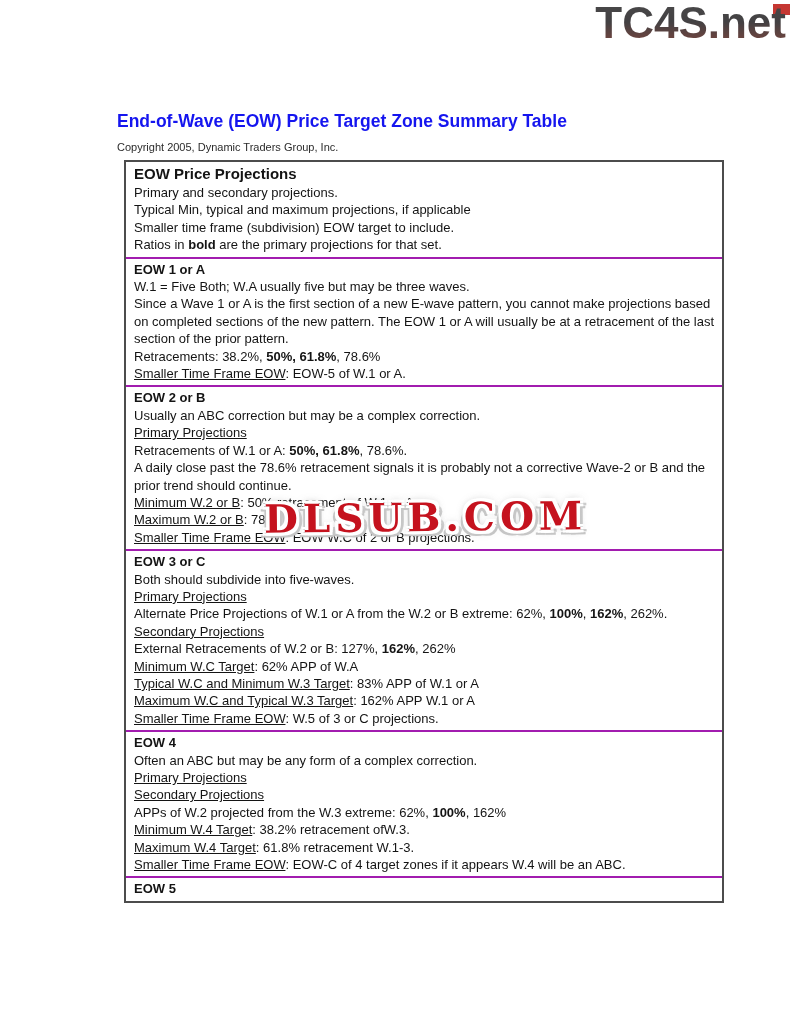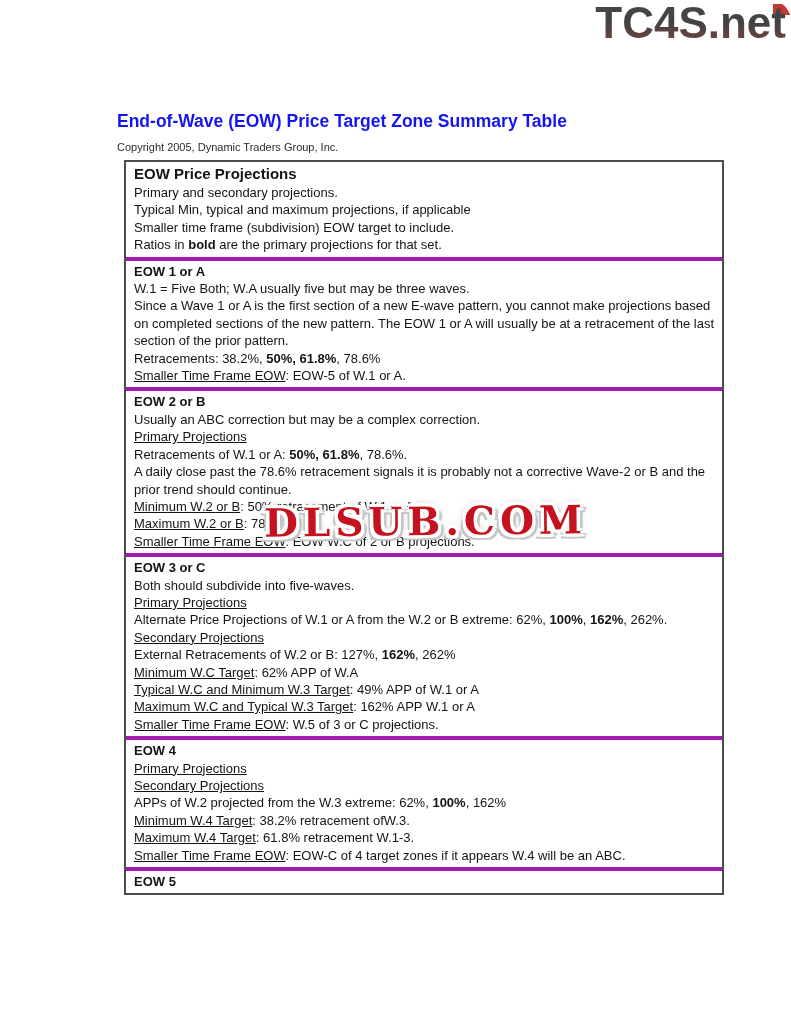--- a/index.html
+++ b/index.html
@@ -1,36 +1,36 @@
 <!DOCTYPE html>
 <html><head>
 <meta charset="utf-8">
 <style>
   html,body{margin:0;padding:0;background:#fff;}
   .page{
     position:relative;width:791px;height:1024px;overflow:hidden;background:#ffffff;
-    font-family:"Liberation Sans","DejaVu Sans",sans-serif;color:#111;border-radius:21px;
+    font-family:"Liberation Sans","DejaVu Sans",sans-serif;color:#111;
   }
   
   .tc4s{
     position:absolute;top:-2px;right:5px;z-index:2;
     font-size:44px;font-weight:bold;letter-spacing:0px;
     background:linear-gradient(180deg,#4b4b4b 0%,#434143 48%,#6b443f 82%,#8a574b 100%);
     -webkit-background-clip:text;background-clip:text;color:transparent;
   }
   .tc4s-box{position:absolute;top:4px;right:1px;width:17px;height:11px;background:#c53732;z-index:1;}
   
   .doc-title{position:absolute;left:117px;top:111px;font-size:17.5px;font-weight:bold;color:#1515ef;}
   .copyright{position:absolute;left:117px;top:141px;font-size:11px;color:#2b2b2b;}
   
   .summary-table{
     position:absolute;left:110px;top:160px;width:600px;box-sizing:border-box;
     border:2px solid #4c4c4c;background:#fff;margin-left:14px;
   }
-  .section{border-top:4px solid #a21caf;padding:2px 8px 3px;position:relative;}
+  .section{border-top:2px solid #a21caf;padding:2px 8px 3px;position:relative;}
   .section:first-child{border-top:0;}
   .line{margin:0;font-size:13px;line-height:17.4px;color:#141414;}
   .line.h1{font-size:15px;line-height:20px;}
   .b{font-weight:bold;}
   .u{text-decoration:underline;}
   
   .watermark{
     position:absolute;left:138px;bottom:9px;z-index:5;white-space:nowrap;
     font-family:"DejaVu Serif","Liberation Serif",serif;font-weight:bold;
     font-size:39px;letter-spacing:5px;color:#c5121e;transform:rotate(-0.6deg);
@@ -89,26 +89,27 @@
         <div class="watermark">DLSUB.COM</div>
       </div>
       <div class="section">
         <p class="line"><span class="b">EOW 3 or C</span></p>
         <p class="line"><span>Both should subdivide into five-waves.</span></p>
         <p class="line"><span class="u">Primary Projections</span></p>
         <p class="line"><span>Alternate Price Projections of W.1 or A from the W.2 or B extreme: 62%, </span><span class="b">100%</span><span>, </span><span class="b">162%</span><span>, 262%.</span></p>
         <p class="line"><span class="u">Secondary Projections</span></p>
         <p class="line"><span>External Retracements of W.2 or B: 127%, </span><span class="b">162%</span><span>, 262%</span></p>
         <p class="line"><span class="u">Minimum W.C Target</span><span>: 62% APP of W.A</span></p>
-        <p class="line"><span class="u">Typical W.C and Minimum W.3 Target</span><span>: 49% APP of W.1 or A</span></p>
+        <p class="line"><span class="u">Typical W.C and Minimum W.3 Target</span><span>: 83% APP of W.1 or A</span></p>
         <p class="line"><span class="u">Maximum W.C and Typical W.3 Target</span><span>: 162% APP W.1 or A</span></p>
         <p class="line"><span class="u">Smaller Time Frame EOW</span><span>: W.5 of 3 or C projections.</span></p>
       </div>
       <div class="section">
         <p class="line"><span class="b">EOW 4</span></p>
+        <p class="line"><span>Often an ABC but may be any form of a complex correction.</span></p>
         <p class="line"><span class="u">Primary Projections</span></p>
         <p class="line"><span class="u">Secondary Projections</span></p>
         <p class="line"><span>APPs of W.2 projected from the W.3 extreme: 62%, </span><span class="b">100%</span><span>, 162%</span></p>
         <p class="line"><span class="u">Minimum W.4 Target</span><span>: 38.2% retracement ofW.3.</span></p>
         <p class="line"><span class="u">Maximum W.4 Target</span><span>: 61.8% retracement W.1-3.</span></p>
         <p class="line"><span class="u">Smaller Time Frame EOW</span><span>: EOW-C of 4 target zones if it appears W.4 will be an ABC.</span></p>
       </div>
       <div class="section">
         <p class="line"><span class="b">EOW 5</span></p>
       </div>

